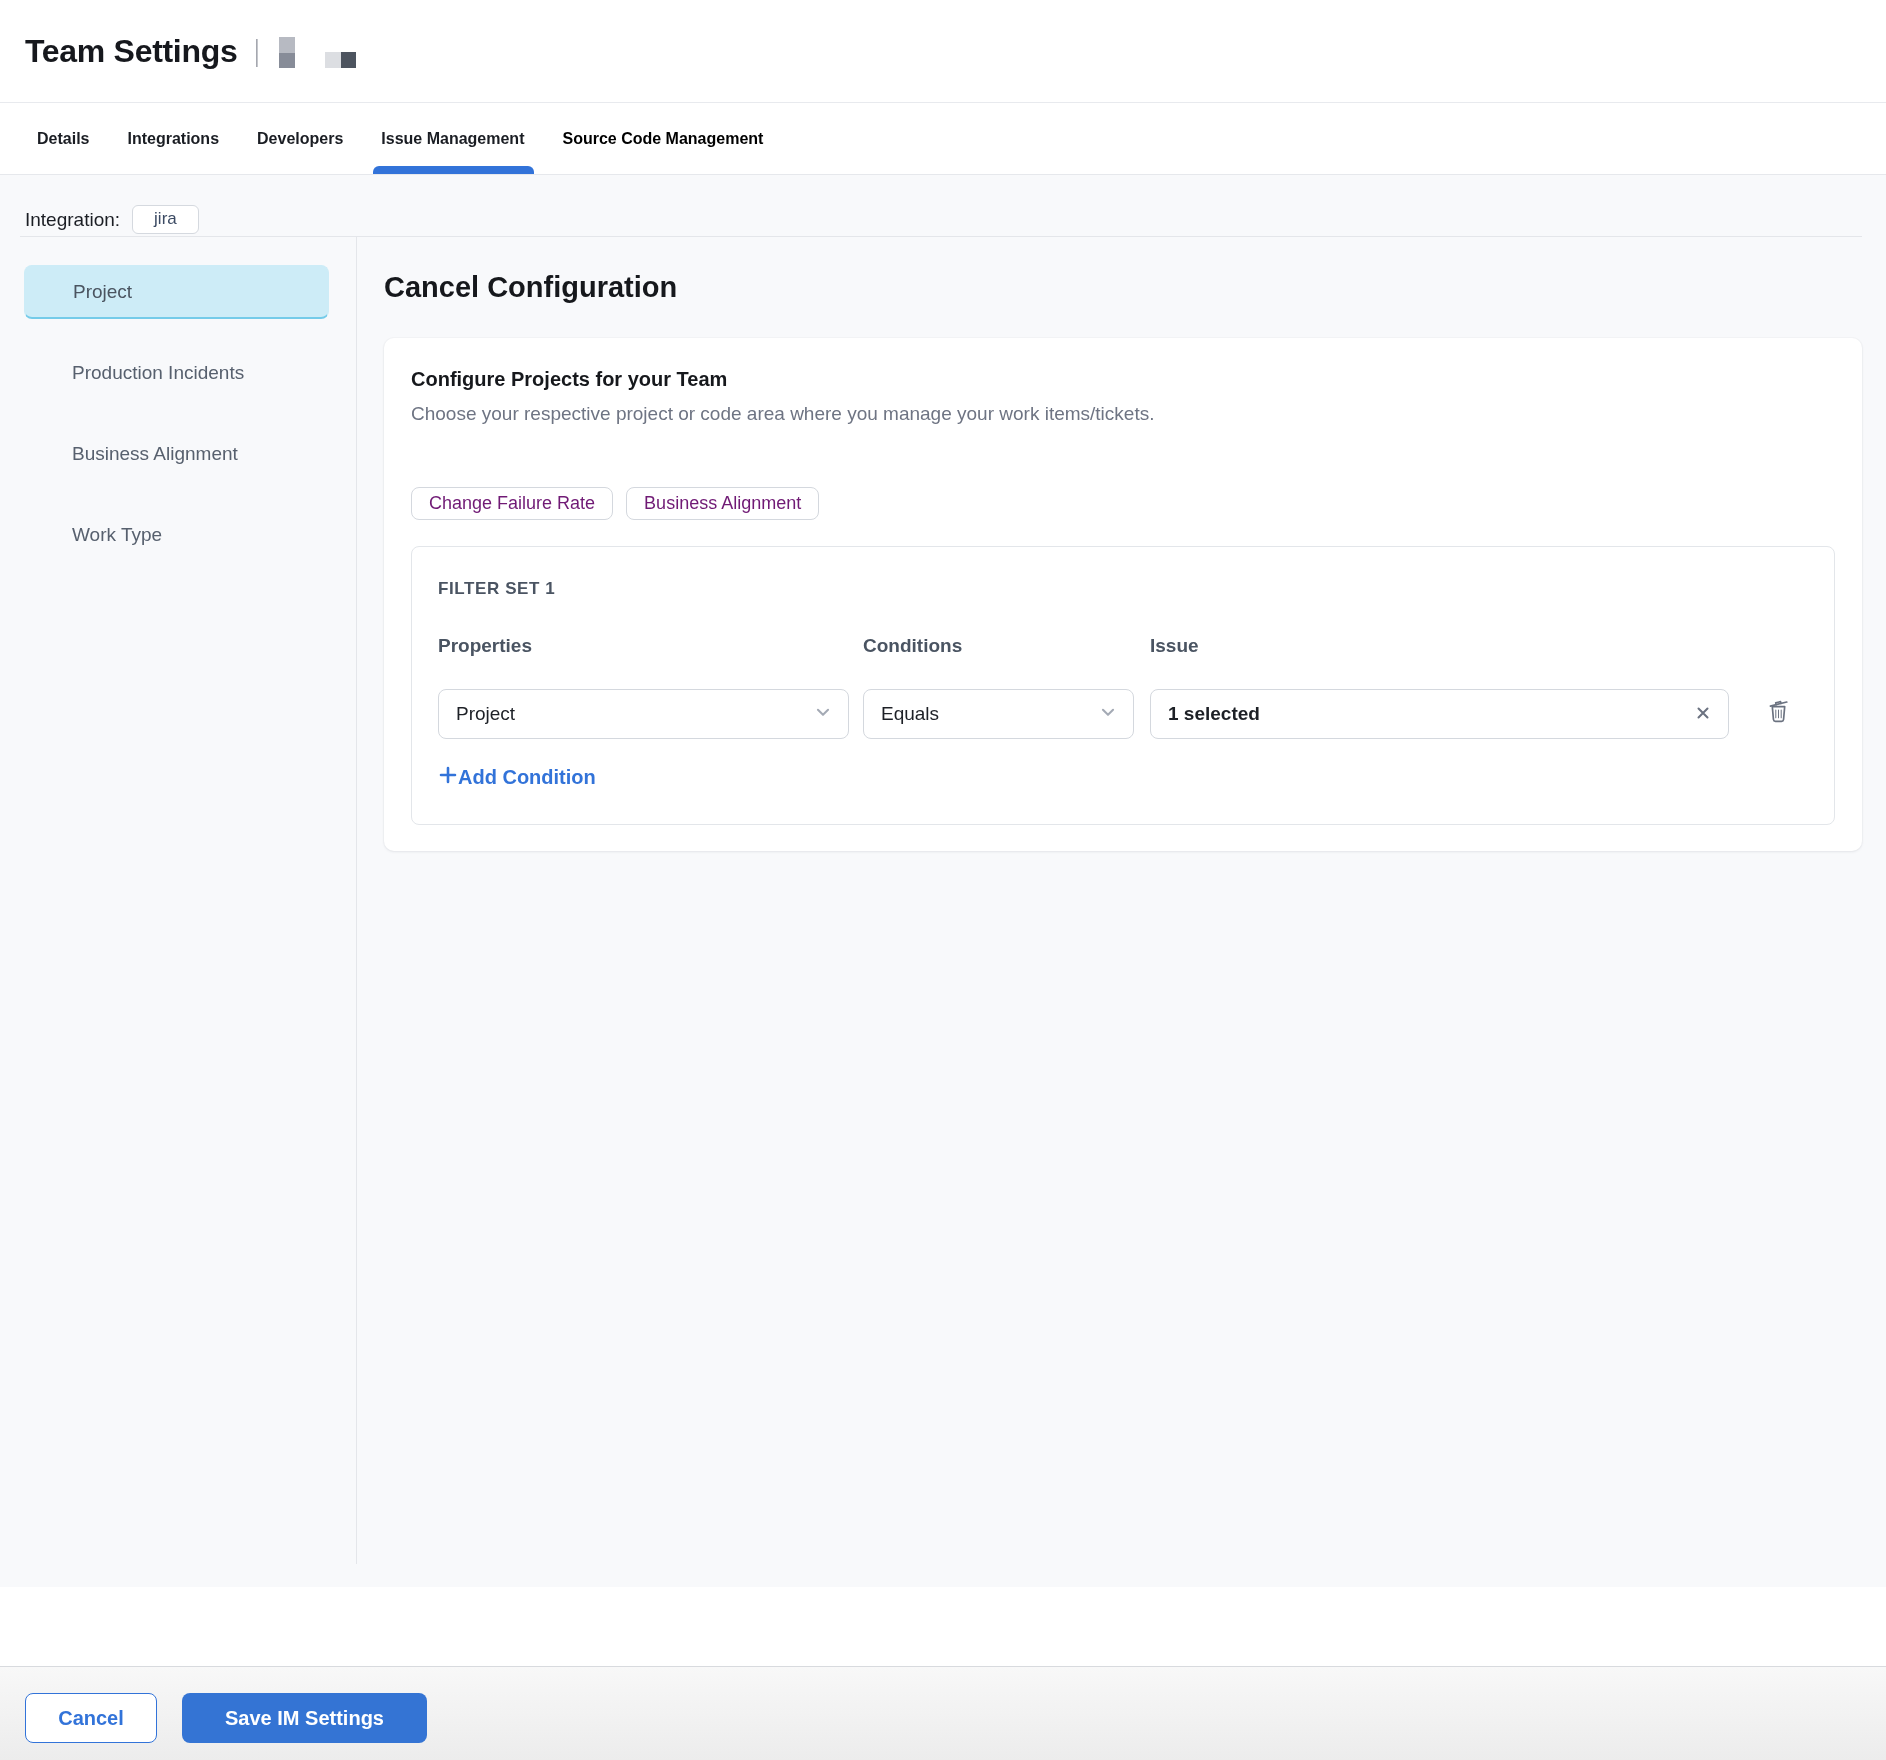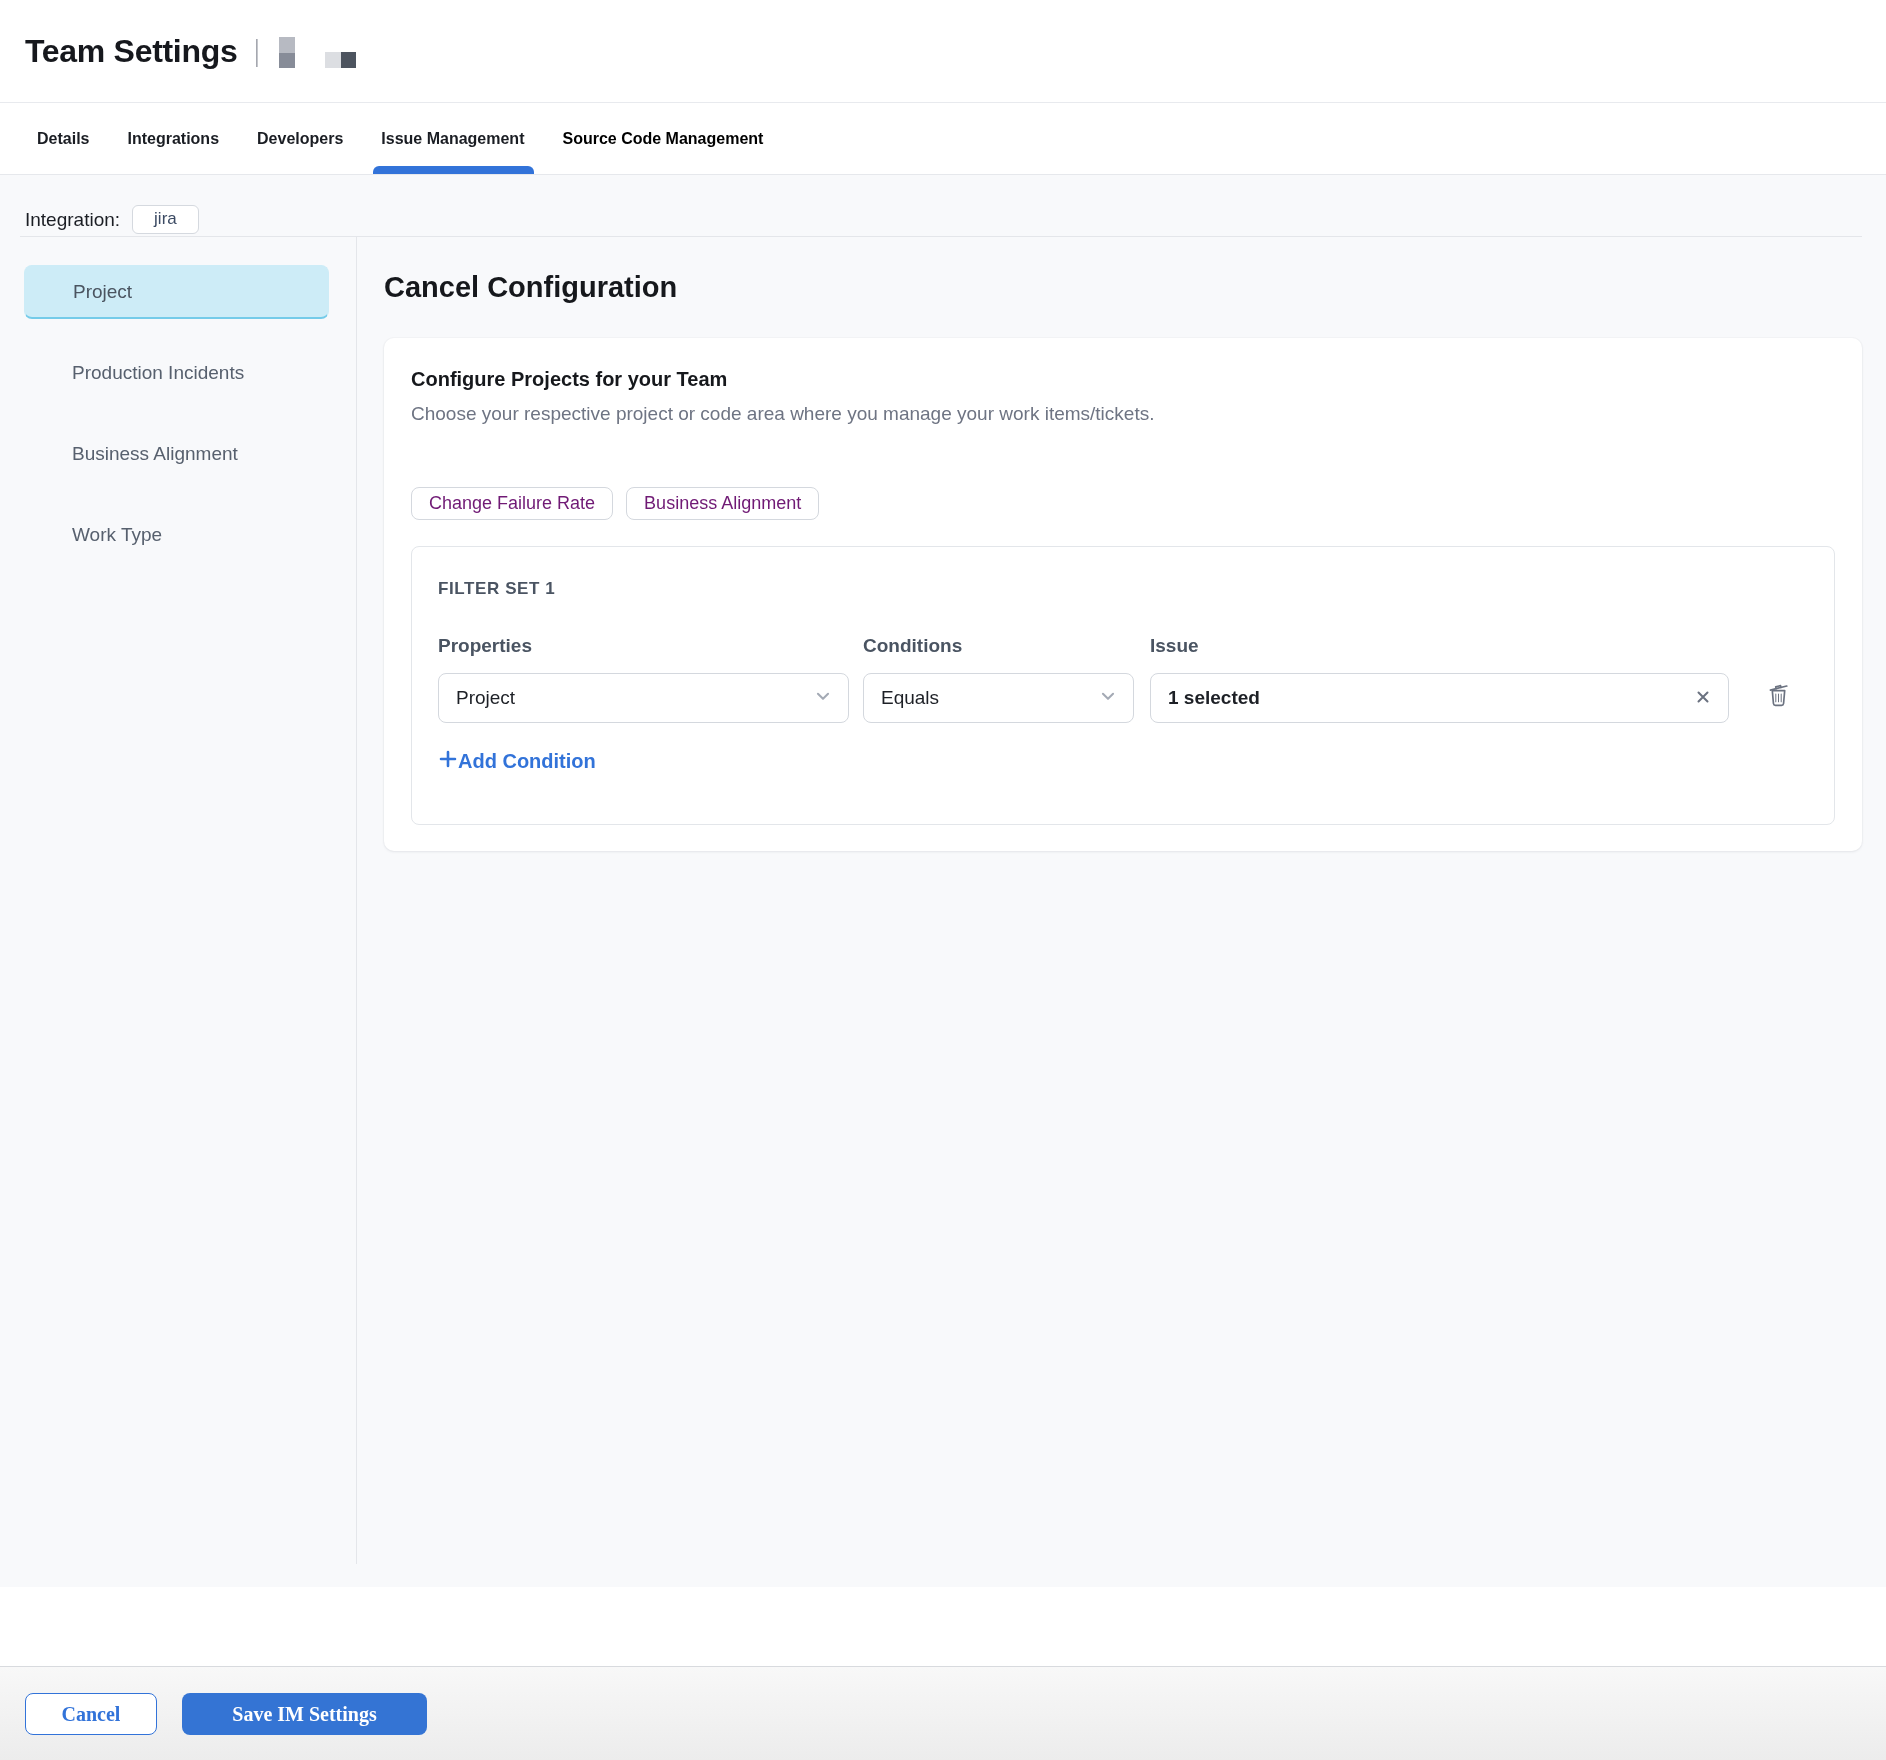--- a/index.html
+++ b/index.html
@@ -87,21 +87,21 @@
   .filter-box {
     margin-top:26px; border:1px solid #e3e6ea; border-radius:8px;
     background:#ffffff; padding:32px 26px 34px 26px; height:279px;
   }
   .filter-title { font-size:17px; font-weight:700; color:#4a5462; letter-spacing:0.6px; }
   .filter-row { display:flex; align-items:flex-end; margin-top:36px; }
   .filter-col { display:flex; flex-direction:column; }
   .col-props { width:411px; margin-right:14px; }
   .col-conds { width:271px; margin-right:16px; }
   .col-value { width:579px; }
-  .col-label { font-size:19px; font-weight:600; color:#4a5462; margin-bottom:16px; }
+  .col-label { font-size:19px; font-weight:600; color:#4a5462; margin-bottom:32px; }
   .select {
     height:50px; border:1px solid #d4d8de; border-radius:8px; background:#ffffff;
     display:flex; align-items:center; justify-content:space-between;
     padding:0 16px 0 17px; font-size:19px; color:#1d2026; cursor:pointer;
   }
   .select .val {}
   .value-box .val { font-weight:600; }
   .icon-btn { background:none; border:none; cursor:pointer; display:flex; align-items:center; padding:0; }
   .trash-btn { margin:0 0 12px 36px; }
 
@@ -110,22 +110,22 @@
     font-size:20px; font-weight:700; color:#3273d9; background:none; border:none; cursor:pointer;
   }
 
   
   .white-strip { height:79px; background:#ffffff; flex:none; }
   .footer {
     height:94px; flex:none; border-top:1px solid #d8dade;
     background:linear-gradient(#f8f8f8, #ececec);
     display:flex; align-items:flex-start; padding:26px 0 0 25px; gap:25px;
   }
-  .btn { height:42px; border-radius:8px; font-size:20px; font-weight:700;
-         font-family:Liberation Serif, serif; cursor:pointer; }
+  .btn { height:50px; border-radius:8px; font-size:20px; font-weight:700;
+         font-family:Liberation Sans, sans-serif; cursor:pointer; }
   .btn-cancel { width:132px; background:#ffffff; color:#3273d9; border:1.5px solid #3273d9; }
   .btn-save { width:245px; background:#3474d4; color:#ffffff; border:none; }
 </style>
 </head>
 <body>
 
 <div class="page">
 
   <div class="header">
     <span class="page-title">Team Settings</span>

